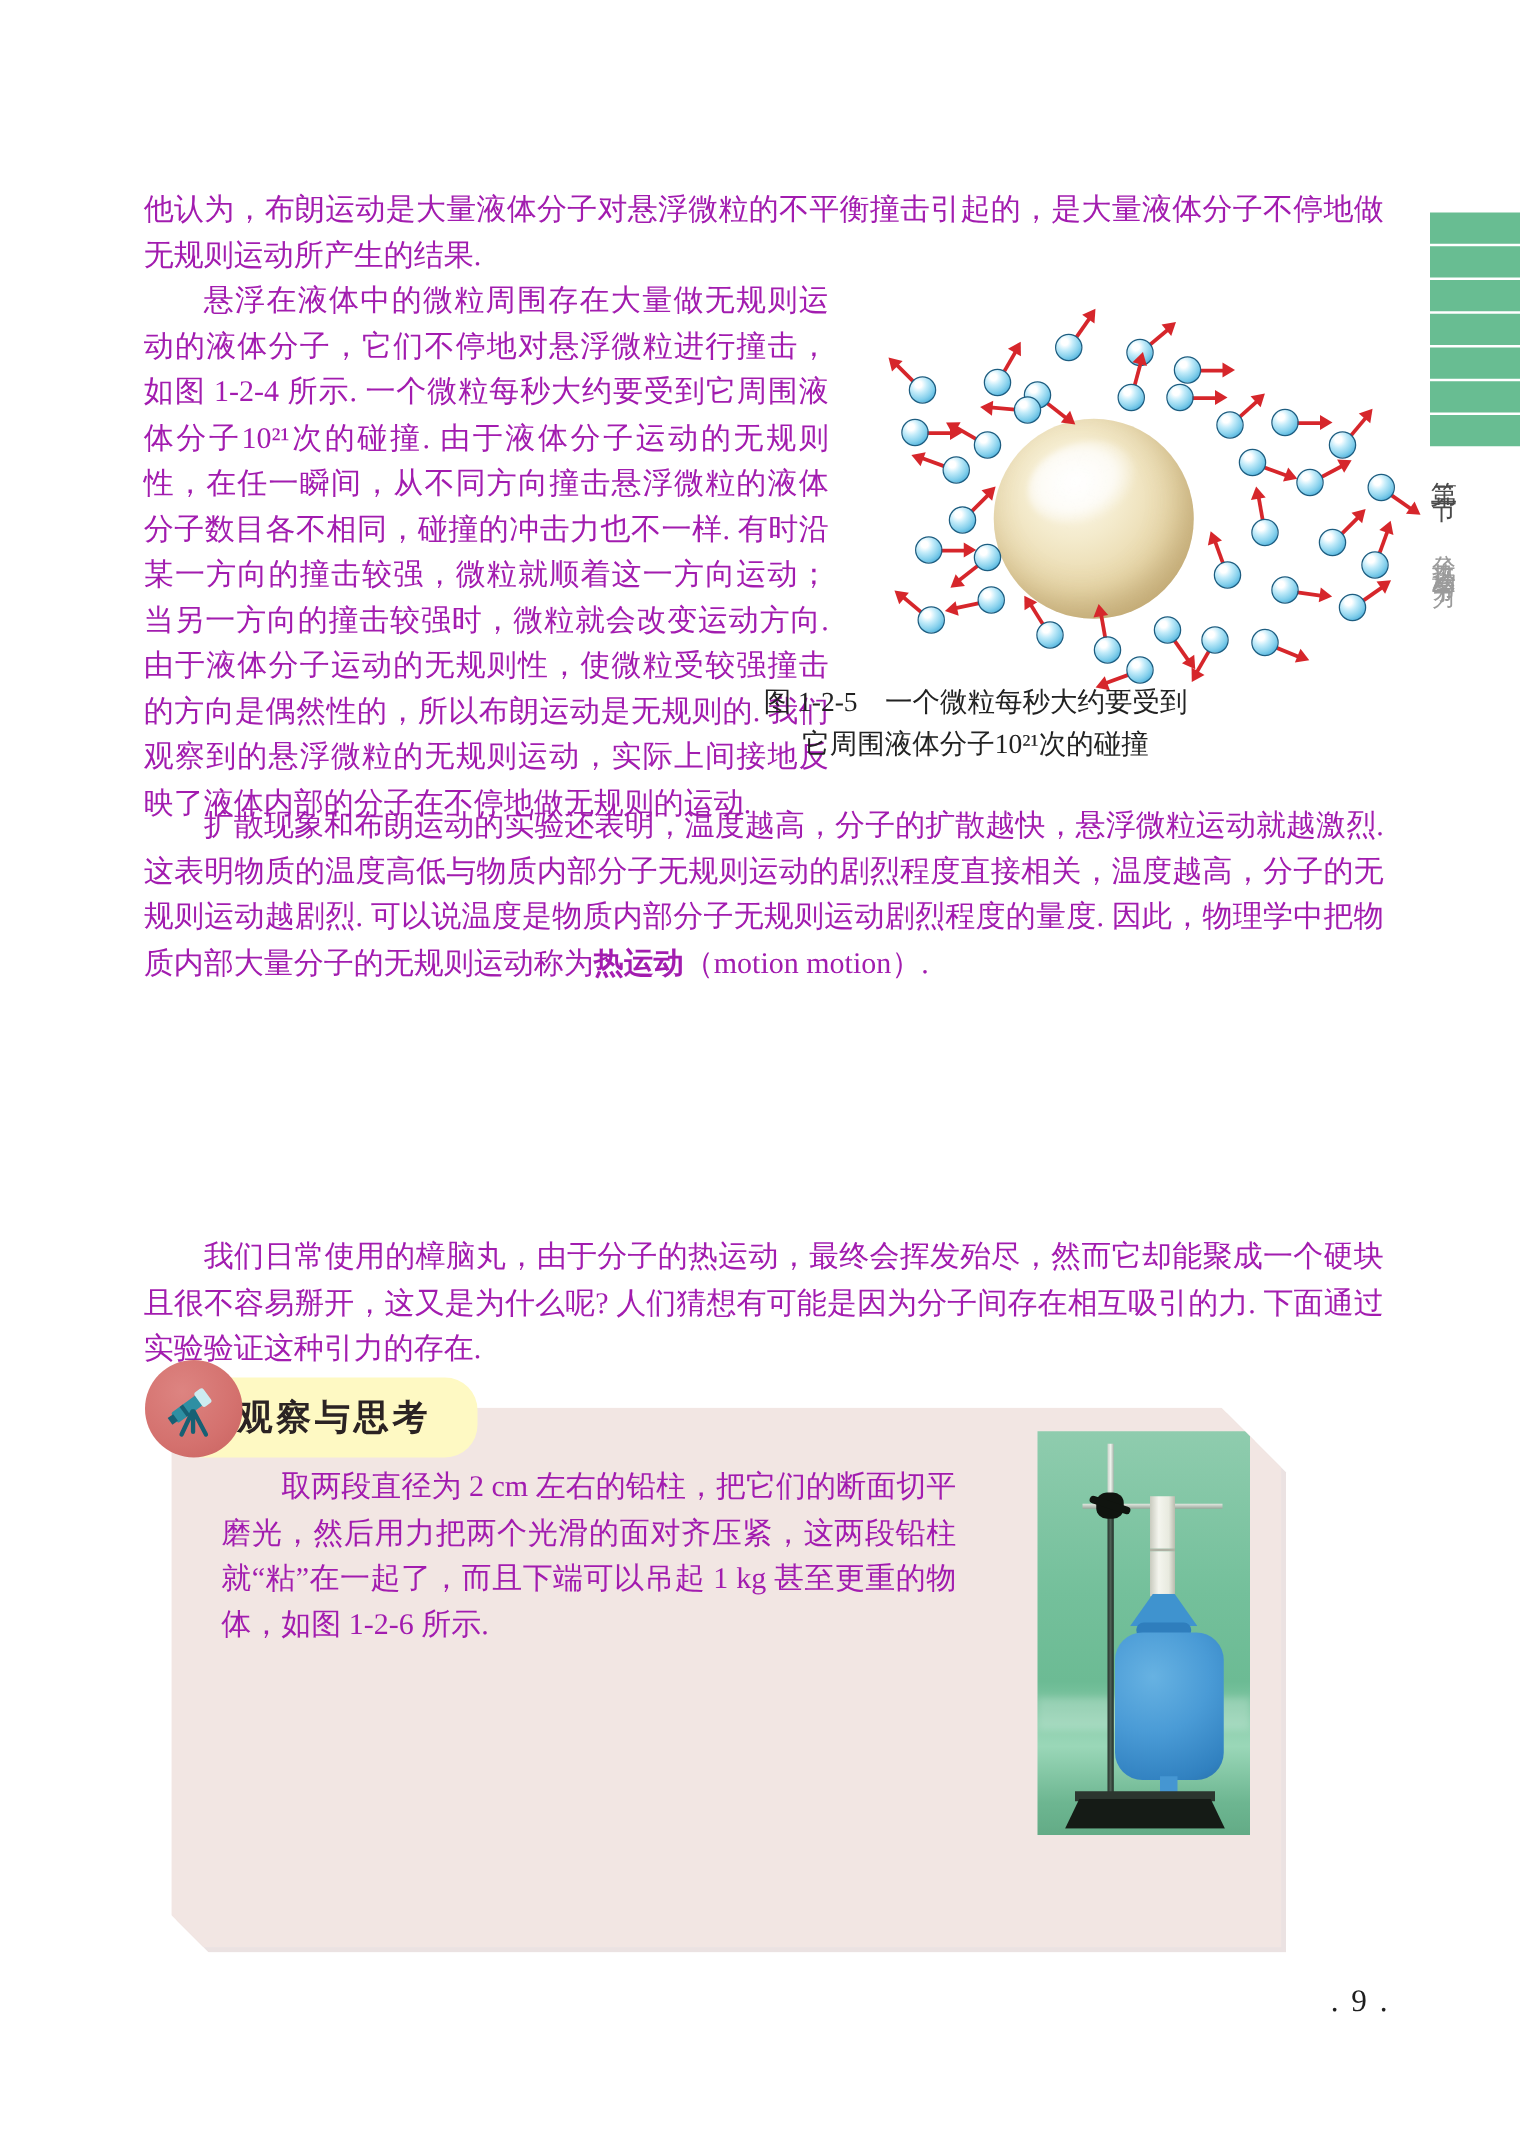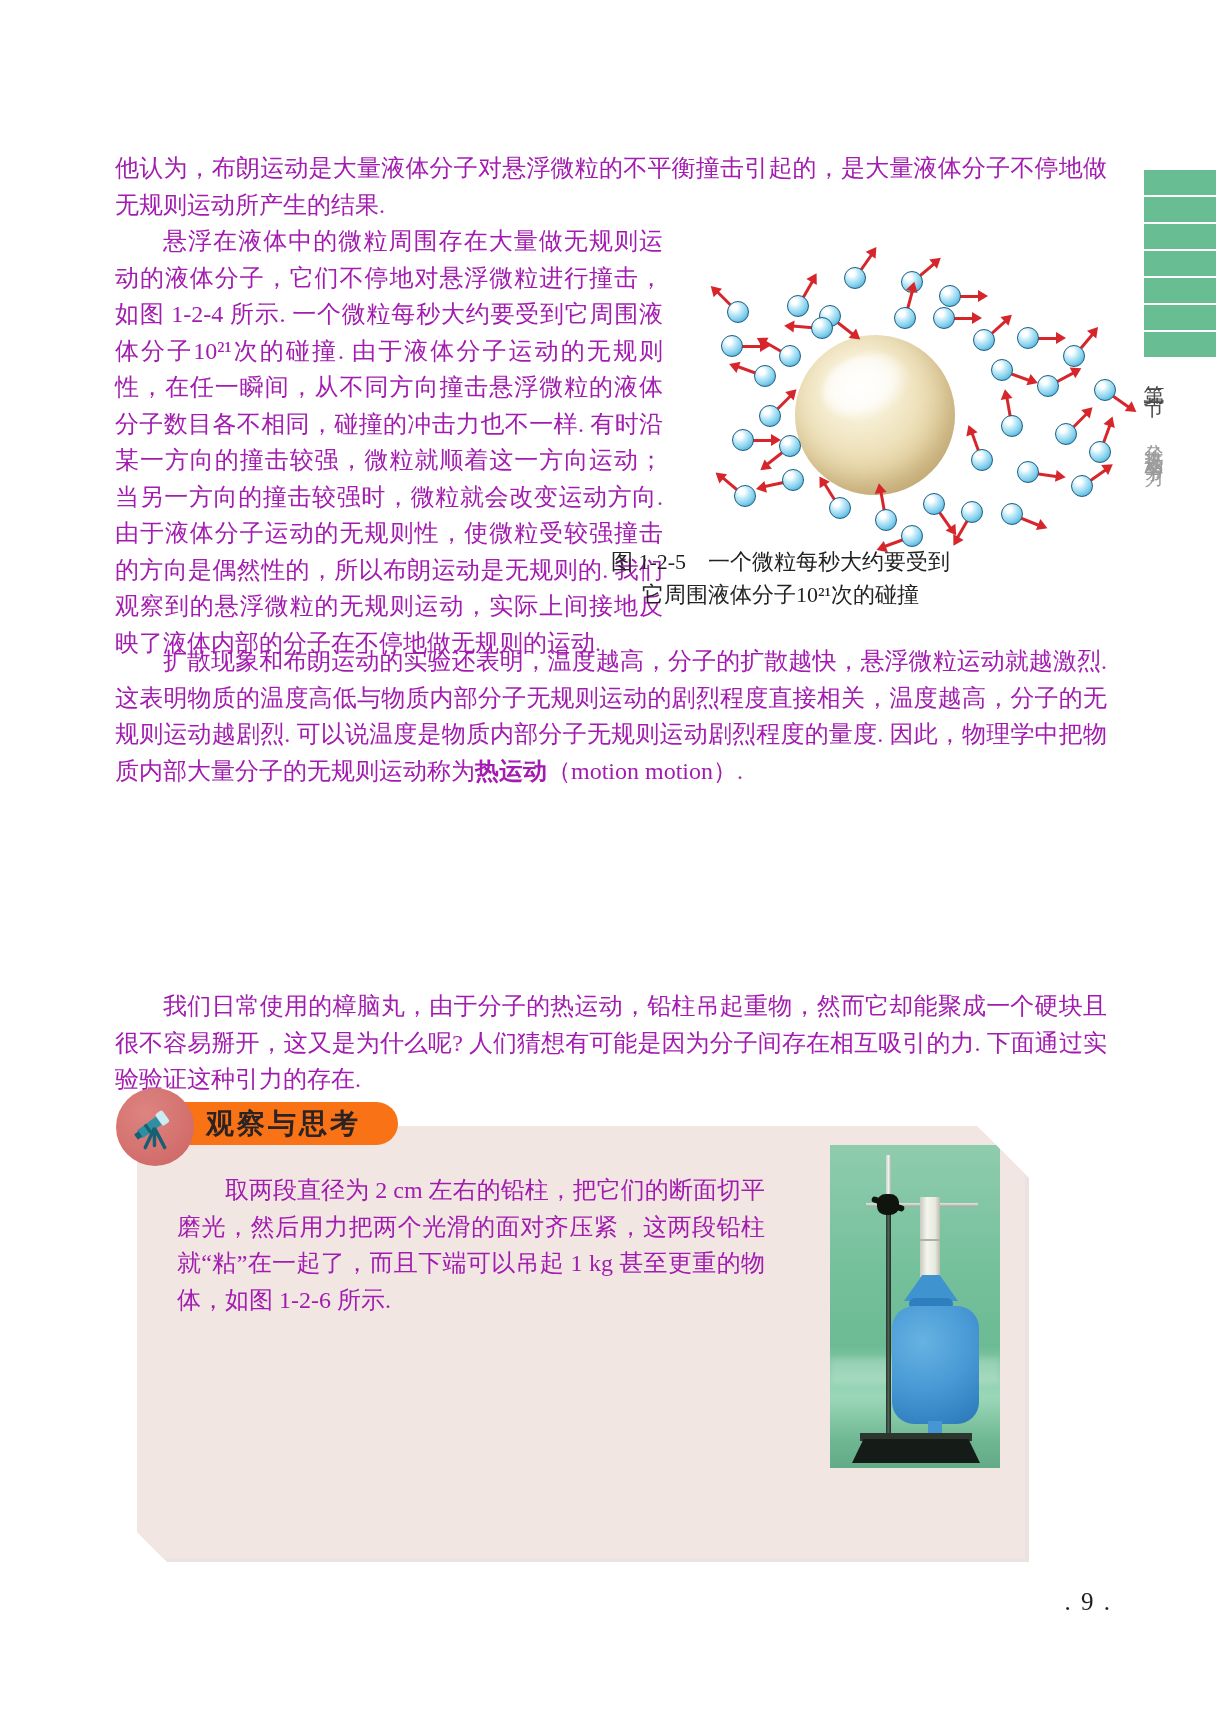--- a/index.html
+++ b/index.html
@@ -61,22 +61,22 @@
   .ribbon-label{font-size:31px;font-weight:bold;color:#2173b5;letter-spacing:6px;padding-left:46px;}
 
   
   .abox-wrap{position:absolute;left:137px;top:1126px;filter:drop-shadow(4px 4px 0 rgba(190,160,160,.30));}
   .abox{
     width:888px;height:432px;background:#f2e6e3;
     clip-path:polygon(0 0, calc(100% - 48px) 0, 100% 48px, 100% 100%, 26px 100%, 0 calc(100% - 26px));
     position:relative;
   }
   .abox-pill{
-    position:absolute;left:152px;top:1102px;height:43px;min-width:246px;border-radius:26px;
-    background:#f97316;display:flex;align-items:center;
+    position:absolute;left:136px;top:1102px;height:64px;min-width:246px;border-radius:26px;
+    background:#fef9c3;display:flex;align-items:center;
     font-family:"Liberation Sans","DejaVu Sans",sans-serif;
   }
   .abox-pill-label{font-size:28px;font-weight:bold;color:#2b2323;letter-spacing:3px;padding:0 28px 0 54px;}
   .abox-badge{
     position:absolute;left:116px;top:1088px;width:78px;height:78px;border-radius:50%;
     background:radial-gradient(circle at 38% 32%, #dd8481 0%, #d4716e 60%, #c8625f 100%);
     display:flex;align-items:center;justify-content:center;
   }
   .abox-text{position:absolute;left:40px;top:46px;width:588px;}
 
@@ -279,21 +279,21 @@
   <div class="abs caption" style="left:608px;top:545px;width:345px;">
     <div>图 1-2-5　一个微粒每秒大约要受到</div>
     <div>它周围液体分子10²¹次的碰撞</div>
   </div>
 
   <div class="abs body-text indent" style="left:115px;top:643px;width:992px;">
     <span>扩散现象和布朗运动的实验还表明，温度越高，分子的扩散越快，悬浮微粒运动就越激烈. 这表明物质的温度高低与物质内部分子无规则运动的剧烈程度直接相关，温度越高，分子的无规则运动越剧烈. 可以说温度是物质内部分子无规则运动剧烈程度的量度. 因此，物理学中把物质内部大量分子的无规则运动称为</span><span class="bold">热运动</span><span>（motion motion）.</span>
   </div>
 
 
-  <div class="abs body-text indent" style="left:115px;top:988px;width:992px;">我们日常使用的樟脑丸，由于分子的热运动，铅柱吊起重物，然而它却能聚成一个硬块且很不容易掰开，这又是为什么呢? 人们猜想有可能是因为分子间存在相互吸引的力. 下面通过实验验证这种引力的存在.</div>
+  <div class="abs body-text indent" style="left:115px;top:988px;width:992px;">我们日常使用的樟脑丸，由于分子的热运动，最终会挥发殆尽，然而它却能聚成一个硬块且很不容易掰开，这又是为什么呢? 人们猜想有可能是因为分子间存在相互吸引的力. 下面通过实验验证这种引力的存在.</div>
 
   <div class="abox-wrap">
     <div class="abox">
       <div class="abox-text body-text">
         <div class="indent" style="margin-bottom:0;">取两段直径为 2 cm 左右的铅柱，把它们的断面切平磨光，然后用力把两个光滑的面对齐压紧，这两段铅柱就“粘”在一起了，而且下端可以吊起 1 kg 甚至更重的物体，如图 1-2-6 所示.</div>
       </div>
 
       <div class="photo">
         <div class="ph-band"></div>
         <div class="ph-rod-top"></div>

